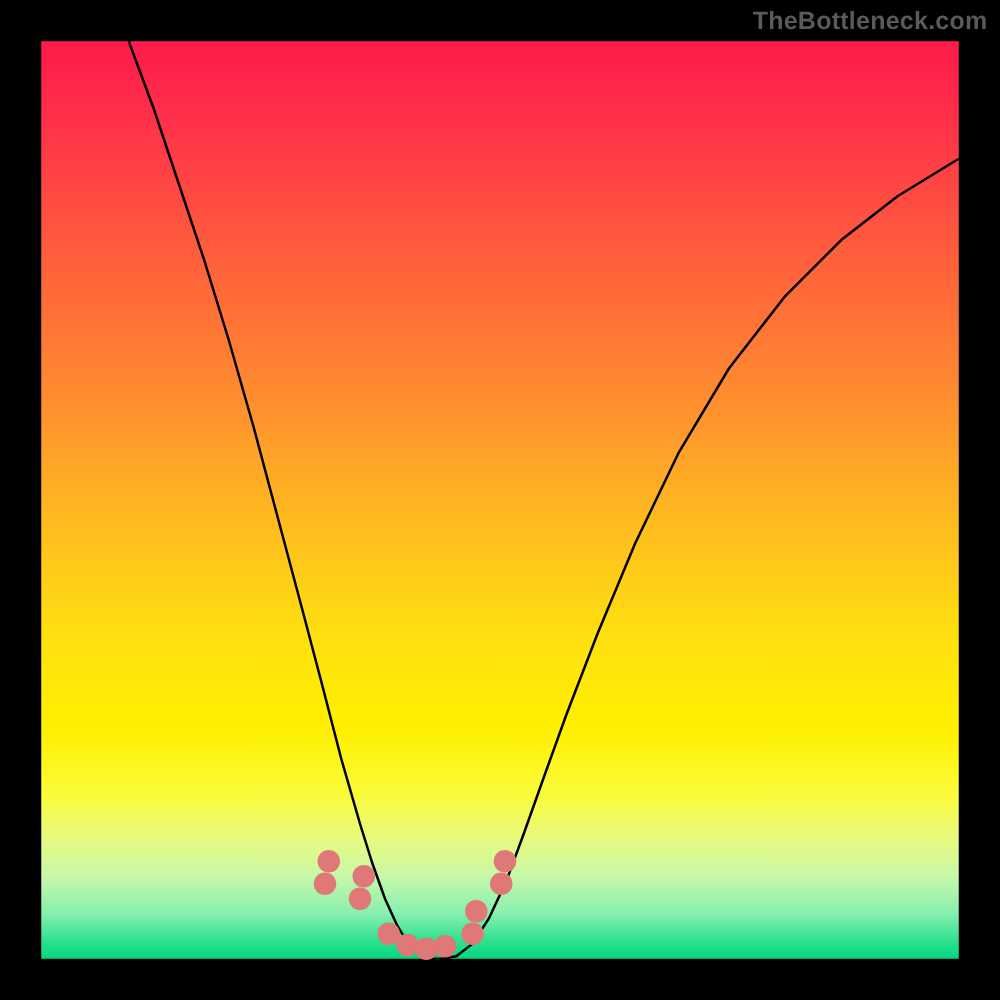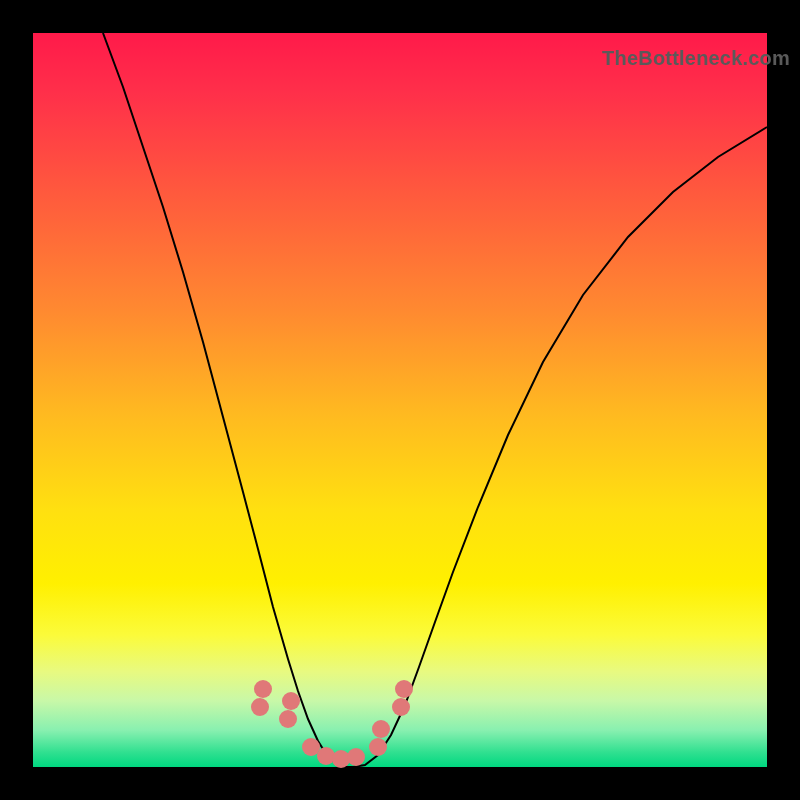--- a/index.html
+++ b/index.html
@@ -39,21 +39,20 @@
   }
   .watermark {
     position: absolute;
     top: 6px;
     right: 10px;
     font-family: Arial, Helvetica, sans-serif;
     font-size: 20px;
     font-weight: 600;
     color: #5a5a5a;
     letter-spacing: 0.2px;
-    margin-top: 41px;
   }
   svg.curve {
     position: absolute;
     left: 33px;
     top: 33px;
     width: 734px;
     height: 734px;
     overflow: visible;
   }
 </style>

